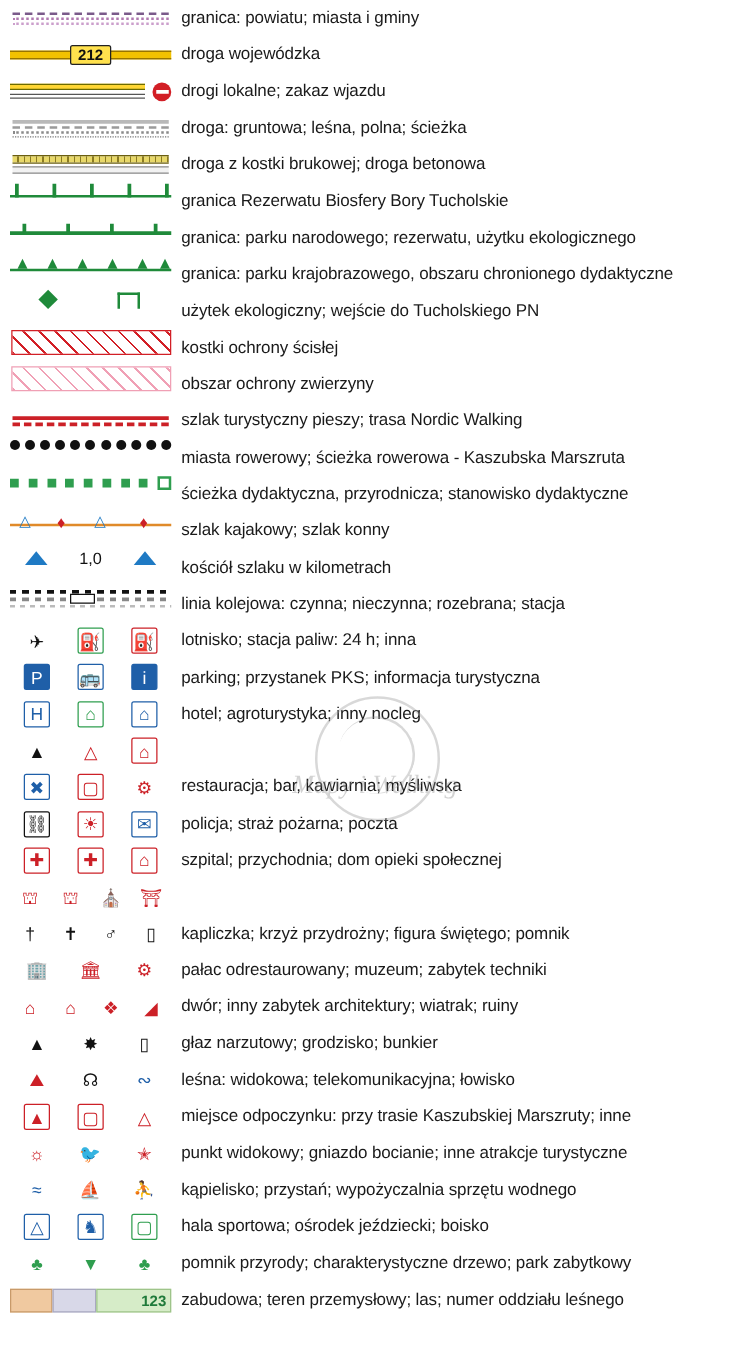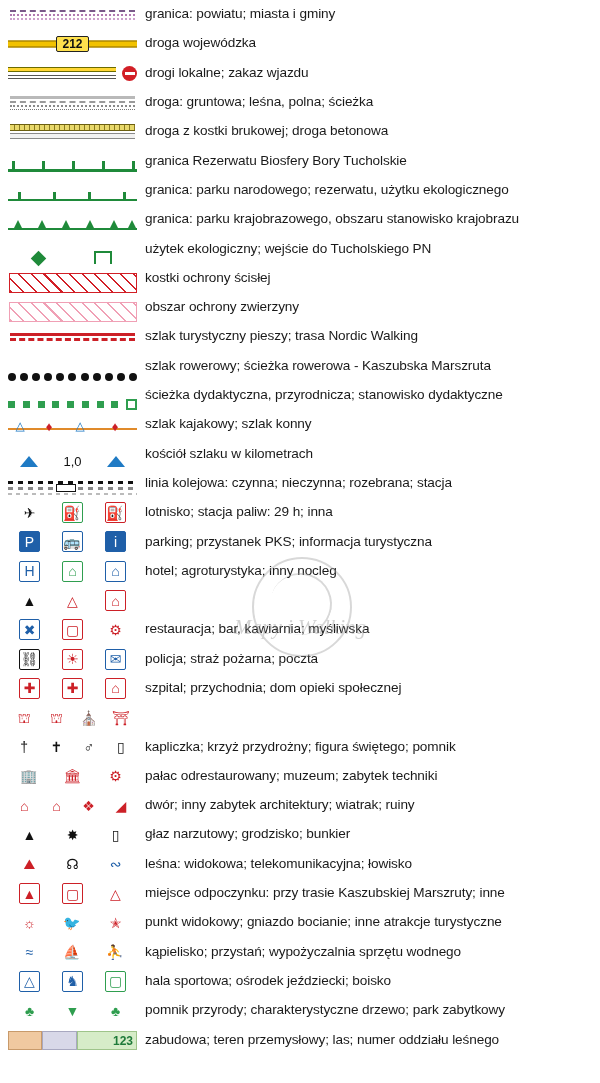--- a/index.html
+++ b/index.html
@@ -23,21 +23,21 @@
     align-items: center;
     height: 29.3px;
     box-sizing: border-box;
   }
   .symbol {
     width: 145px;
     min-width: 145px;
     height: 29.3px;
     position: relative;
     display: flex;
-    align-items: flex-end;
+    align-items: flex-start;
     justify-content: space-around;
     padding: 0 8px;
     box-sizing: border-box;
   }
   .label {
     font-size: 13.6px;
     color: #1a1a1a;
     line-height: 1.1;
     white-space: nowrap;
     letter-spacing: -0.1px;
@@ -424,21 +424,21 @@
       <div class="kp">
         <div class="base"></div>
         <div class="tri" style="left:6px"></div>
         <div class="tri" style="left:30px"></div>
         <div class="tri" style="left:54px"></div>
         <div class="tri" style="left:78px"></div>
         <div class="tri" style="left:102px"></div>
         <div class="tri" style="left:120px"></div>
       </div>
     </div>
-    <div class="label">granica: parku krajobrazowego, obszaru stanowisko krajobrazu</div>
+    <div class="label">granica: parku krajobrazowego, obszaru chronionego dydaktyczne</div>
   </div>
 
   <div class="row">
     <div class="symbol">
       <div class="diamond"></div>
       <div class="gate"></div>
     </div>
     <div class="label">użytek ekologiczny; wejście do Tucholskiego PN</div>
   </div>
 
@@ -475,21 +475,21 @@
         <div class="dot"></div>
         <div class="dot"></div>
         <div class="dot"></div>
         <div class="dot"></div>
         <div class="dot"></div>
         <div class="dot"></div>
         <div class="dot"></div>
         <div class="dot"></div>
       </div>
     </div>
-    <div class="label">szlak rowerowy; ścieżka rowerowa - Kaszubska Marszruta</div>
+    <div class="label">miasta rowerowy; ścieżka rowerowa - Kaszubska Marszruta</div>
   </div>
 
   <div class="row">
     <div class="symbol">
       <div class="sqrow">
         <div class="sq"></div>
         <div class="sq"></div>
         <div class="sq"></div>
         <div class="sq"></div>
         <div class="sq"></div>
@@ -539,21 +539,21 @@
   </div>
 
   <div class="row">
     <div class="symbol">
       <div class="icons">
         <div class="ic black">✈</div>
         <div class="ic box-g">⛽</div>
         <div class="ic box-r">⛽</div>
       </div>
     </div>
-    <div class="label">lotnisko; stacja paliw: 29 h; inna</div>
+    <div class="label">lotnisko; stacja paliw: 24 h; inna</div>
   </div>
 
   <div class="row">
     <div class="symbol">
       <div class="icons">
         <div class="ic box-bf">P</div>
         <div class="ic box-b">🚌</div>
         <div class="ic box-bf">i</div>
       </div>
     </div>

